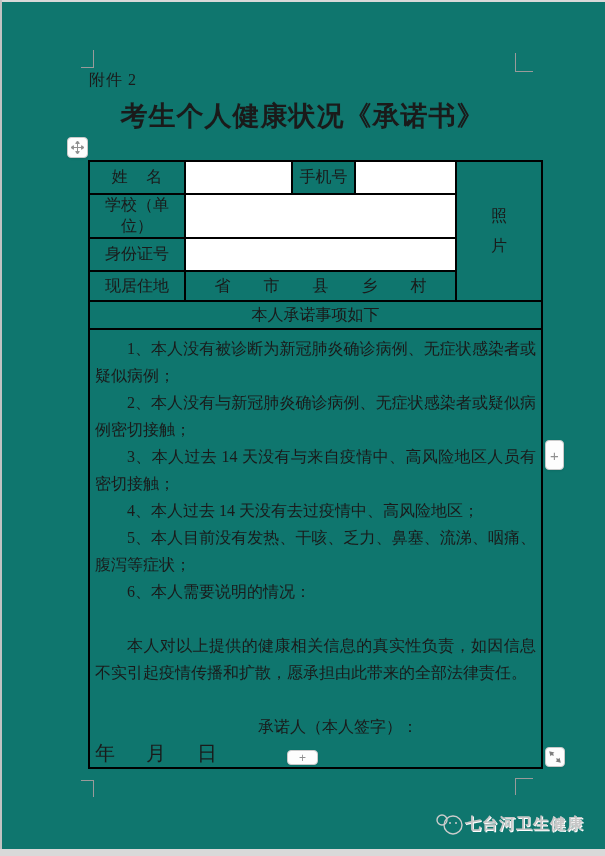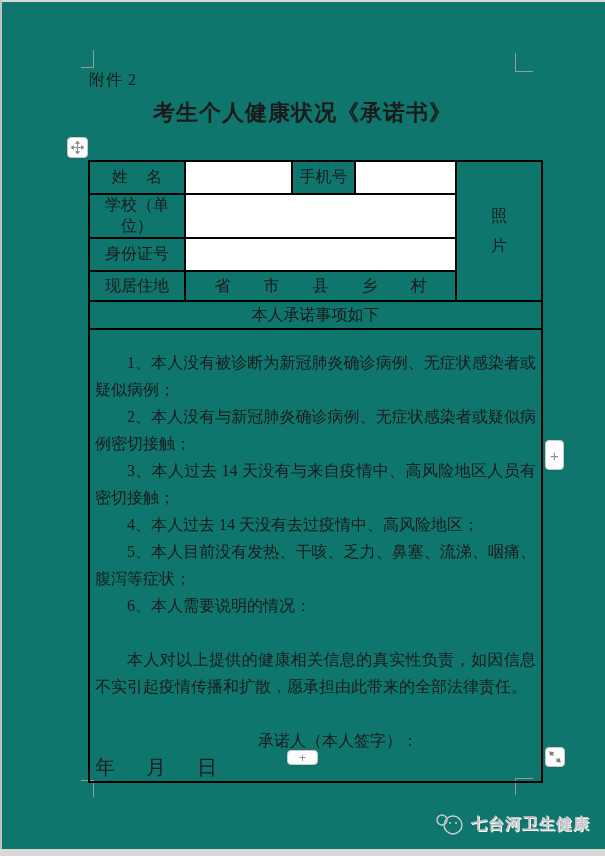--- a/index.html
+++ b/index.html
@@ -19,53 +19,53 @@
 
   
   .crop { position: absolute; }
   .crop-tl { left: 81px;  top: 50px;  width: 13px; height: 18px; border-right: 1px solid #9a9a9a; border-bottom: 1px solid #9a9a9a; }
   .crop-tr { left: 515px; top: 53px;  width: 18px; height: 19px; border-left: 1px solid #9a9a9a;  border-bottom: 1px solid #9a9a9a; }
   .crop-bl { left: 81px;  top: 780px; width: 13px; height: 17px; border-right: 1px solid #9a9a9a; border-top: 1px solid #9a9a9a; }
   .crop-br { left: 515px; top: 778px; width: 18px; height: 17px; border-left: 1px solid #9a9a9a;  border-top: 1px solid #9a9a9a; }
 
   .attachment-label { position: absolute; left: 89px; top: 70px; font-size: 16px; letter-spacing: 1px; }
   .doc-title { position: absolute; left: 0; top: 98px; width: 605px; text-align: center;
-               font-size: 22px; font-weight: bold; letter-spacing: 1px; }
+               font-size: 27px; font-weight: bold; letter-spacing: 1px; }
   .doc-subtitle { position: absolute; left: 0; top: 136px; width: 605px; text-align: center; font-size: 16px; }
 
   table.form { position: absolute; left: 88px; top: 160px; width: 453px;
                border-collapse: collapse; table-layout: fixed; }
   table.form td { border: 2px solid #000; font-size: 16px; vertical-align: middle; }
   td.lbl { text-align: center; }
   td.lbl.name  { word-spacing: 0.9em; border-radius: 12px; }
   td.input-cell { background: #fff; }
   td.photo-cell { text-align: center; }
   .photo-char { display: block; line-height: 30px; font-size: 16px; }
   .residence-units { display: flex; justify-content: space-around; align-items: center; padding: 0 12px; }
   .residence-units span { font-size: 16px; }
   td.commit-header { text-align: center; font-weight: normal; font-size: 16px; }
 
-  td.content-cell { vertical-align: top; padding: 19px 5px 0 5px; }
+  td.content-cell { vertical-align: top; padding: 5px 5px 0 5px; }
   .content-cell p { font-size: 16px; line-height: 27px; text-indent: 2em; text-align: justify; margin: 0; }
   .line-spacer { height: 27px; }
   .sig-line  { font-size: 16px; line-height: 27px; text-align: right; padding-right: 118px; }
   .date-line { font-size: 20px; line-height: 27px; text-align: left; padding-right: 79px; word-spacing: 26px; }
 
   
   .ctl { position: absolute; background: #fdfdfd; border: 1px solid #c9c9c9; border-radius: 4px;
          display: flex; align-items: center; justify-content: center;
          box-shadow: 0 1px 2px rgba(0,0,0,0.08); cursor: pointer;
          font-family: "Liberation Sans", "DejaVu Sans", sans-serif; color: #8f8f8f; }
   .ctl-move   { left: 67px;  top: 137px; width: 21px; height: 21px; }
   .ctl-addcol { left: 545px; top: 440px; width: 19px; height: 30px; font-size: 15px; }
   .ctl-addrow { left: 287px; top: 750px; width: 31px; height: 15px; font-size: 12px; line-height: 12px; }
   .ctl-resize { left: 545px; top: 747px; width: 20px; height: 20px; }
 
   
-  .watermark { position: absolute; left: 433px; top: 812px; display: flex; align-items: center; gap: 6px; }
+  .watermark { position: absolute; left: 433px; top: 812px; display: flex; align-items: center; }
   .watermark-text { font-size: 16px; font-weight: bold; color: #c6c6c6;
                     text-shadow: 1px 1px 0 #ffffff; letter-spacing: 1px;
                     font-family: "Liberation Sans", "DejaVu Sans", sans-serif; }
 </style>
 </head>
 <body>
 
 <div class="screen">
 
   <div class="edge-top"></div>

